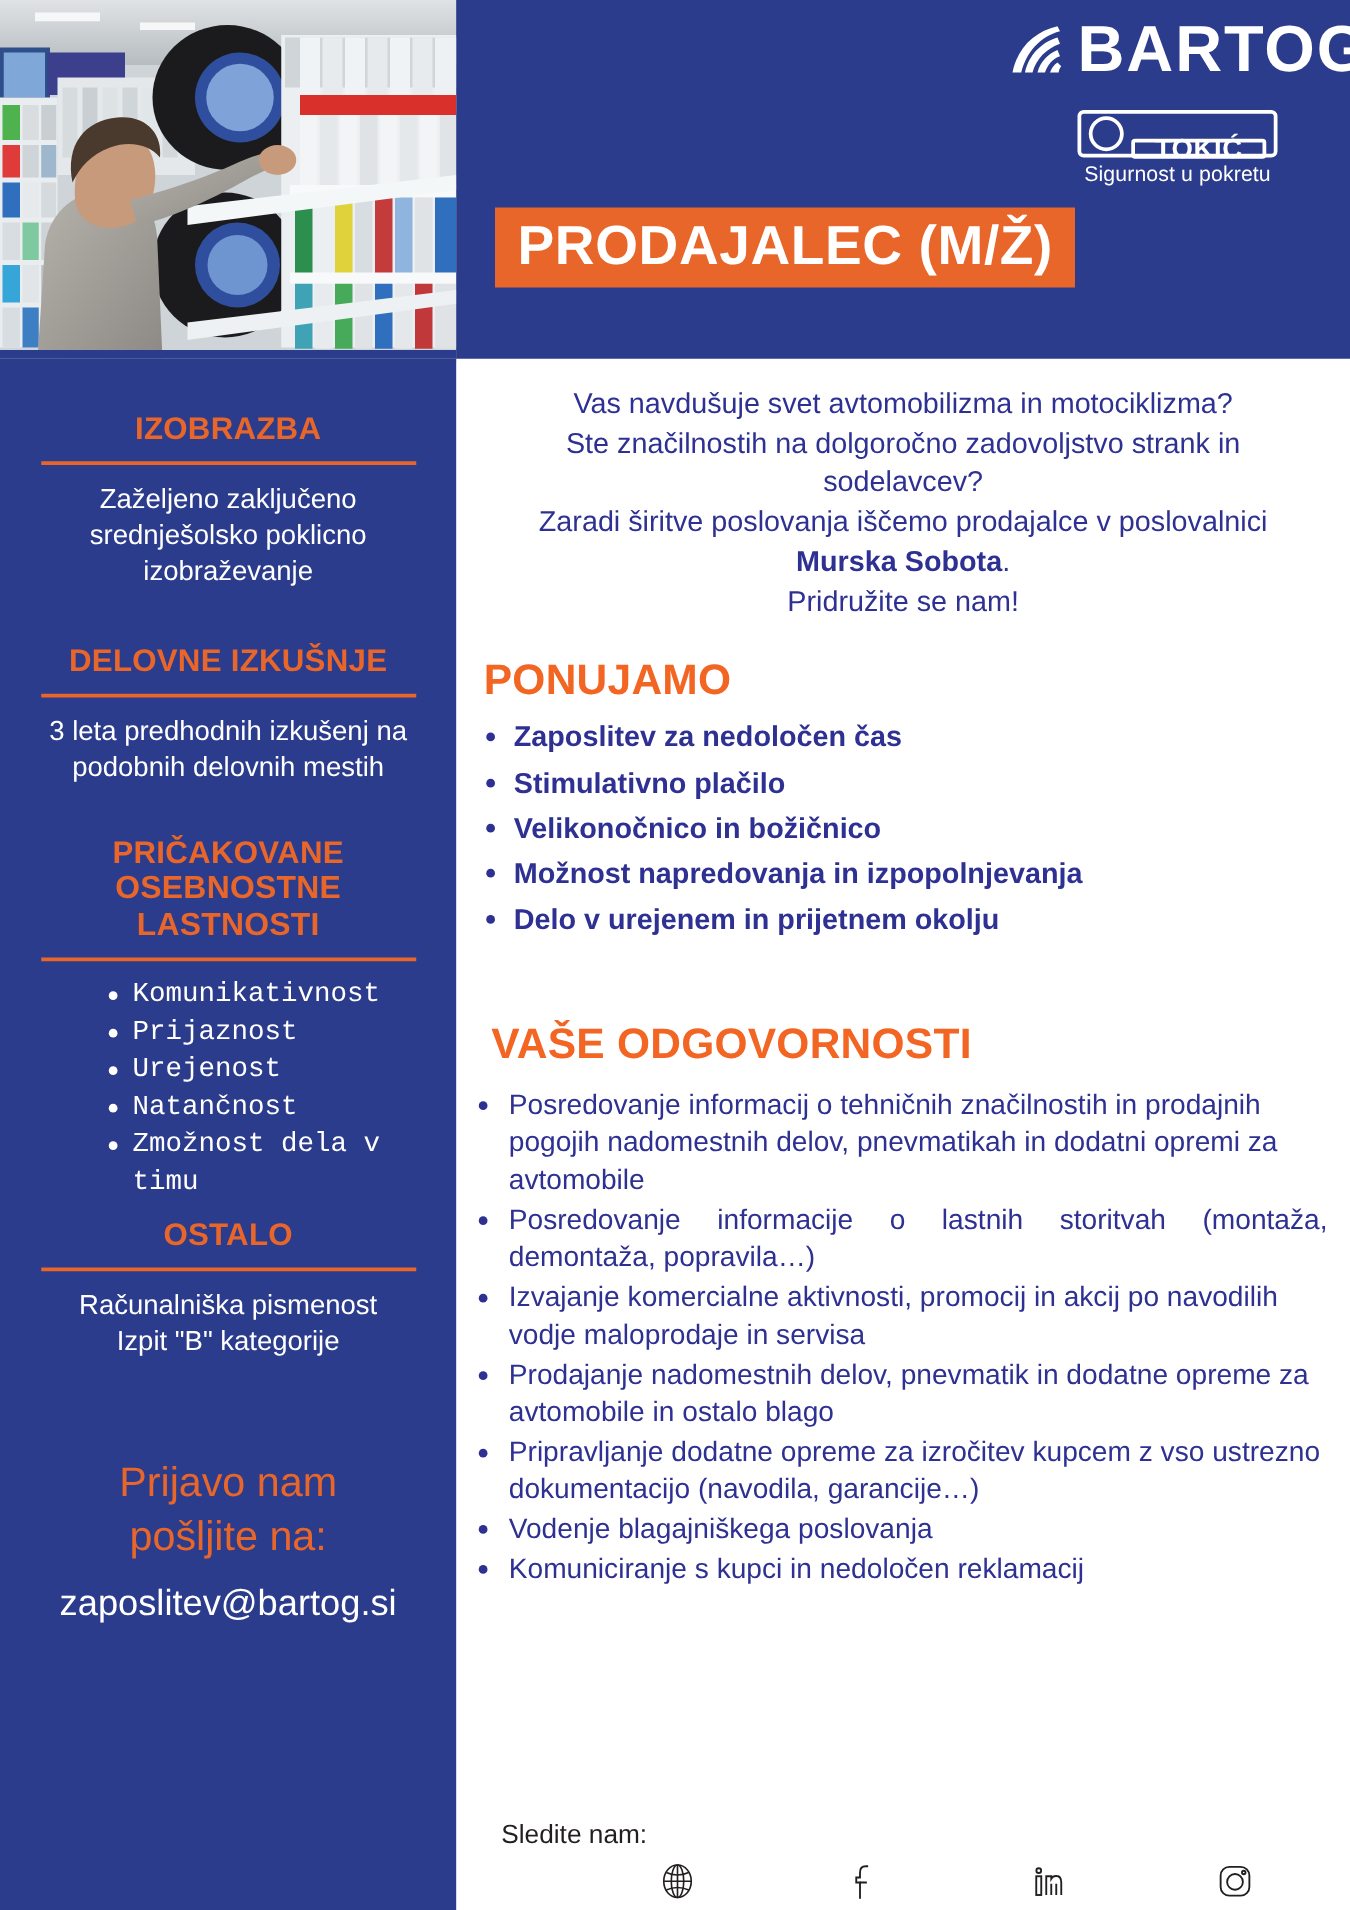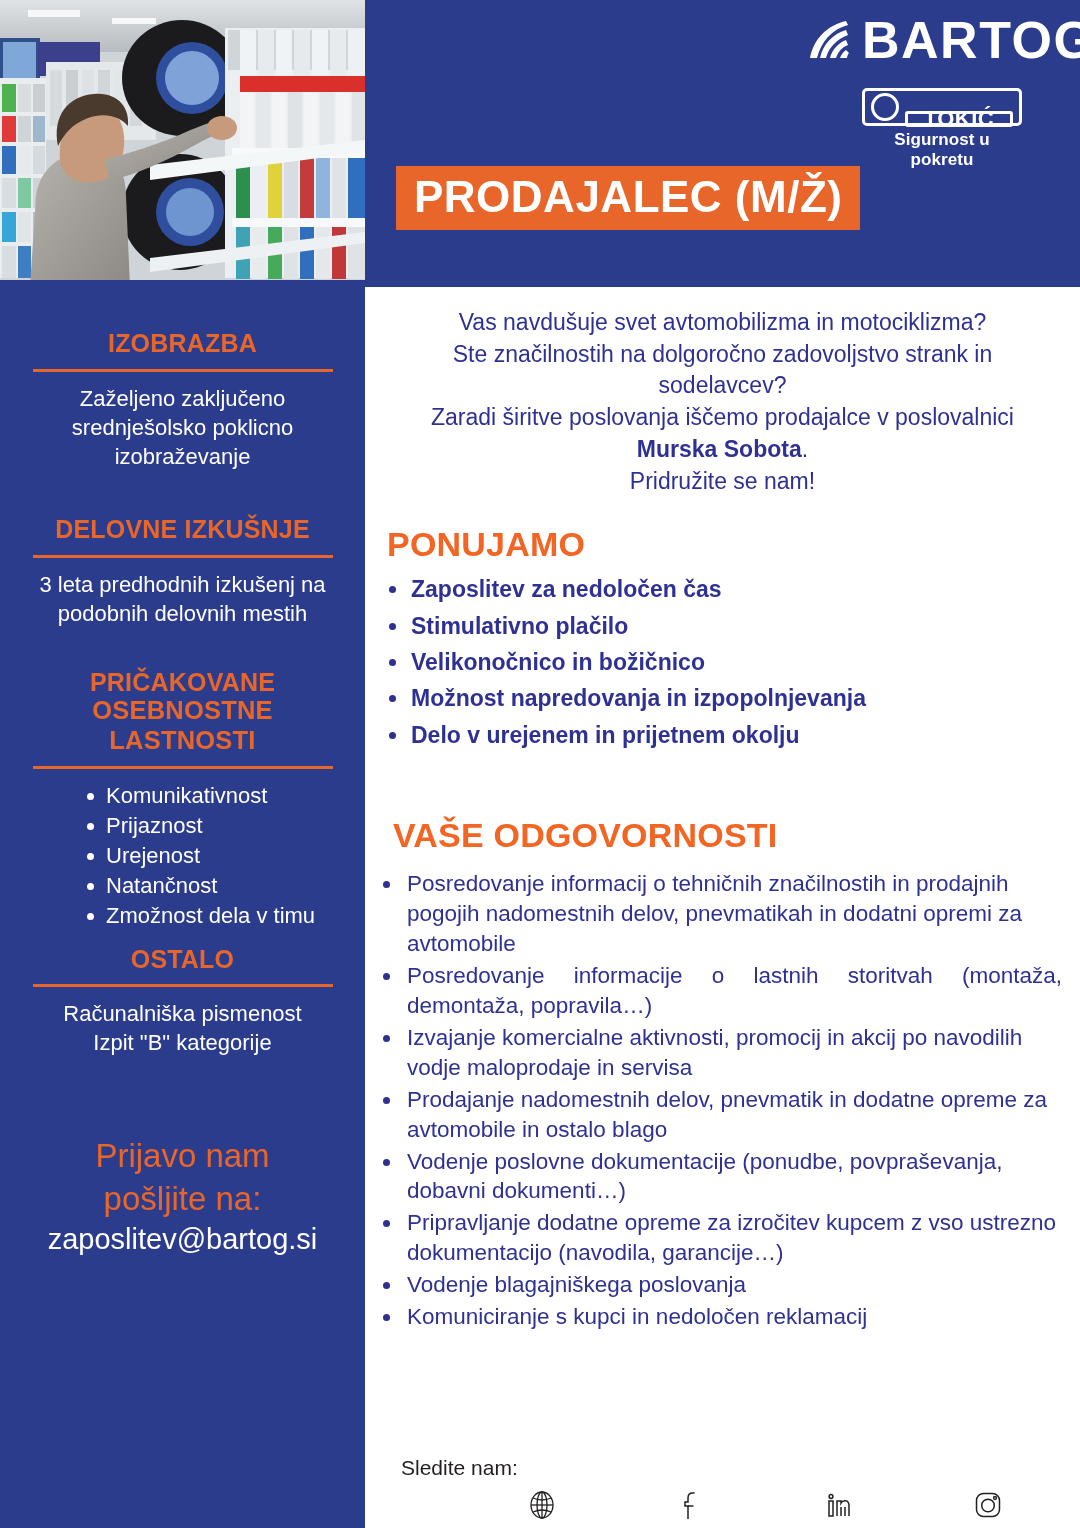--- a/index.html
+++ b/index.html
@@ -89,21 +89,21 @@
     color:#ffffff;
     font-size: 22px;
     font-weight: bold;
     letter-spacing: 0.5px;
     box-sizing: border-box;
     margin-top: 24px;
   }
   .tokic-slogan {
     color: #ffffff;
     font-size: 17px;
-    font-weight: bold;
+    font-weight: normal;
     margin-top: 4px;
     letter-spacing: 0.1px;
   }
 
   .title-banner {
     position: absolute;
     left: 396px;
     top: 166px;
     background: #E8662A;
     padding: 8px 18px 10px 18px;
@@ -154,40 +154,41 @@
     padding: 0 0 0 66px;
     text-align: left;
     list-style: none;
   }
   .sb-list li {
     color: #ffffff;
     font-size: 22px;
     line-height: 1.36;
     position: relative;
     padding-left: 22px;
+    font-family: Liberation Mono, monospace;
   }
   .sb-list li:before {
     content: "";
     position: absolute;
     left: 3px; top: 12px;
     width: 7px; height: 7px;
     border-radius: 50%;
     background: #ffffff;
   }
   .apply-head {
     color: #E8662A;
     font-size: 33px;
     line-height: 1.3;
     font-weight: 400;
   }
   .apply-mail {
     color: #ffffff;
     font-size: 29px;
     font-weight: 400;
-    margin-top: 2px;
+    margin-top: 16px;
   }
 
   
   .content {
     position: absolute;
     left: 365px;
     top: 287px;
     width: 715px;
     height: 1241px;
     background: #ffffff;
@@ -490,21 +491,20 @@
     </ul>
 
     <div style="height:60px"></div>
 
     <div class="sec-title odgovornosti">VAŠE ODGOVORNOSTI</div>
     <ul class="c-list resp-list">
       <li>Posredovanje informacij o tehničnih značilnostih in prodajnih pogojih nadomestnih delov, pnevmatikah in dodatni opremi za avtomobile</li>
       <li class="justify">Posredovanje informacije o lastnih storitvah (montaža, demontaža, popravila…)</li>
       <li>Izvajanje komercialne aktivnosti, promocij in akcij po navodilih vodje maloprodaje in servisa</li>
       <li>Prodajanje nadomestnih delov, pnevmatik in dodatne opreme za avtomobile in ostalo blago</li>
-      <li>Vodenje poslovne dokumentacije (ponudbe, povpraševanja, dobavni dokumenti…)</li>
       <li>Pripravljanje dodatne opreme za izročitev kupcem z vso ustrezno dokumentacijo (navodila, garancije…)</li>
       <li>Vodenje blagajniškega poslovanja</li>
       <li>Komuniciranje s kupci in nedoločen reklamacij</li>
     </ul>
   </div>
 
   <div class="footer">
     <div class="follow-label">Sledite nam:</div>
     <div class="social-row">
       <span class="ic">

